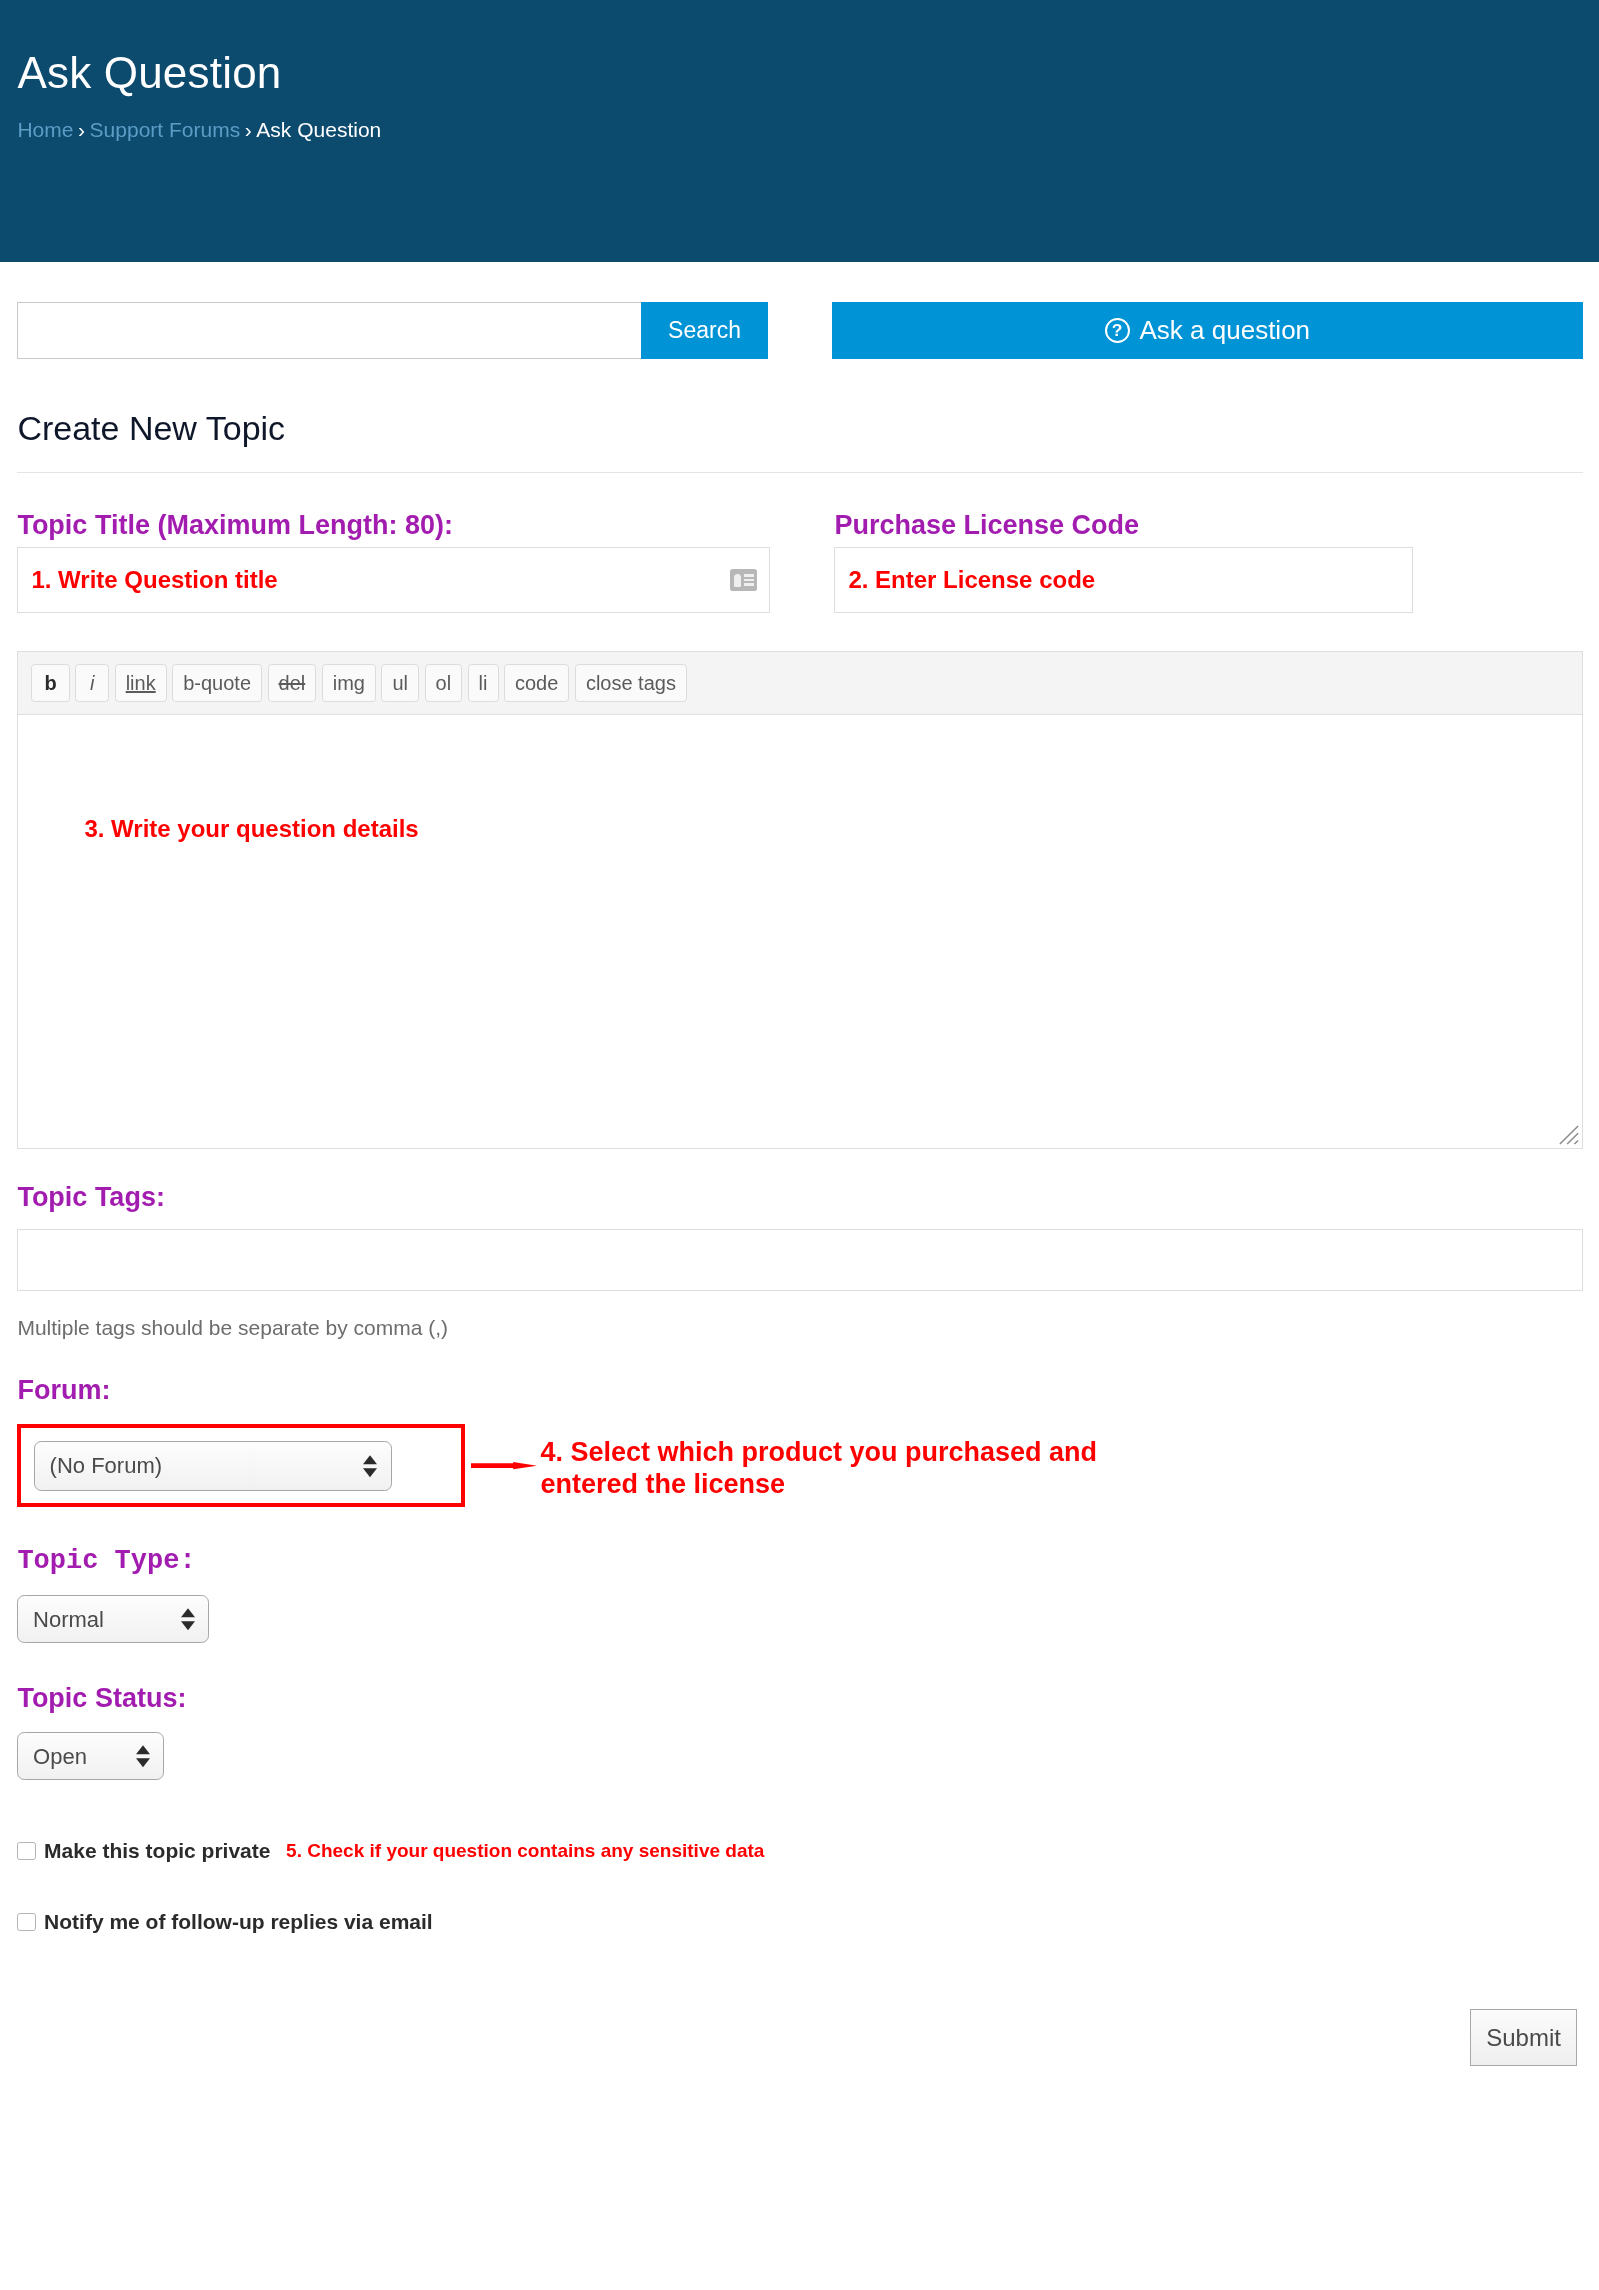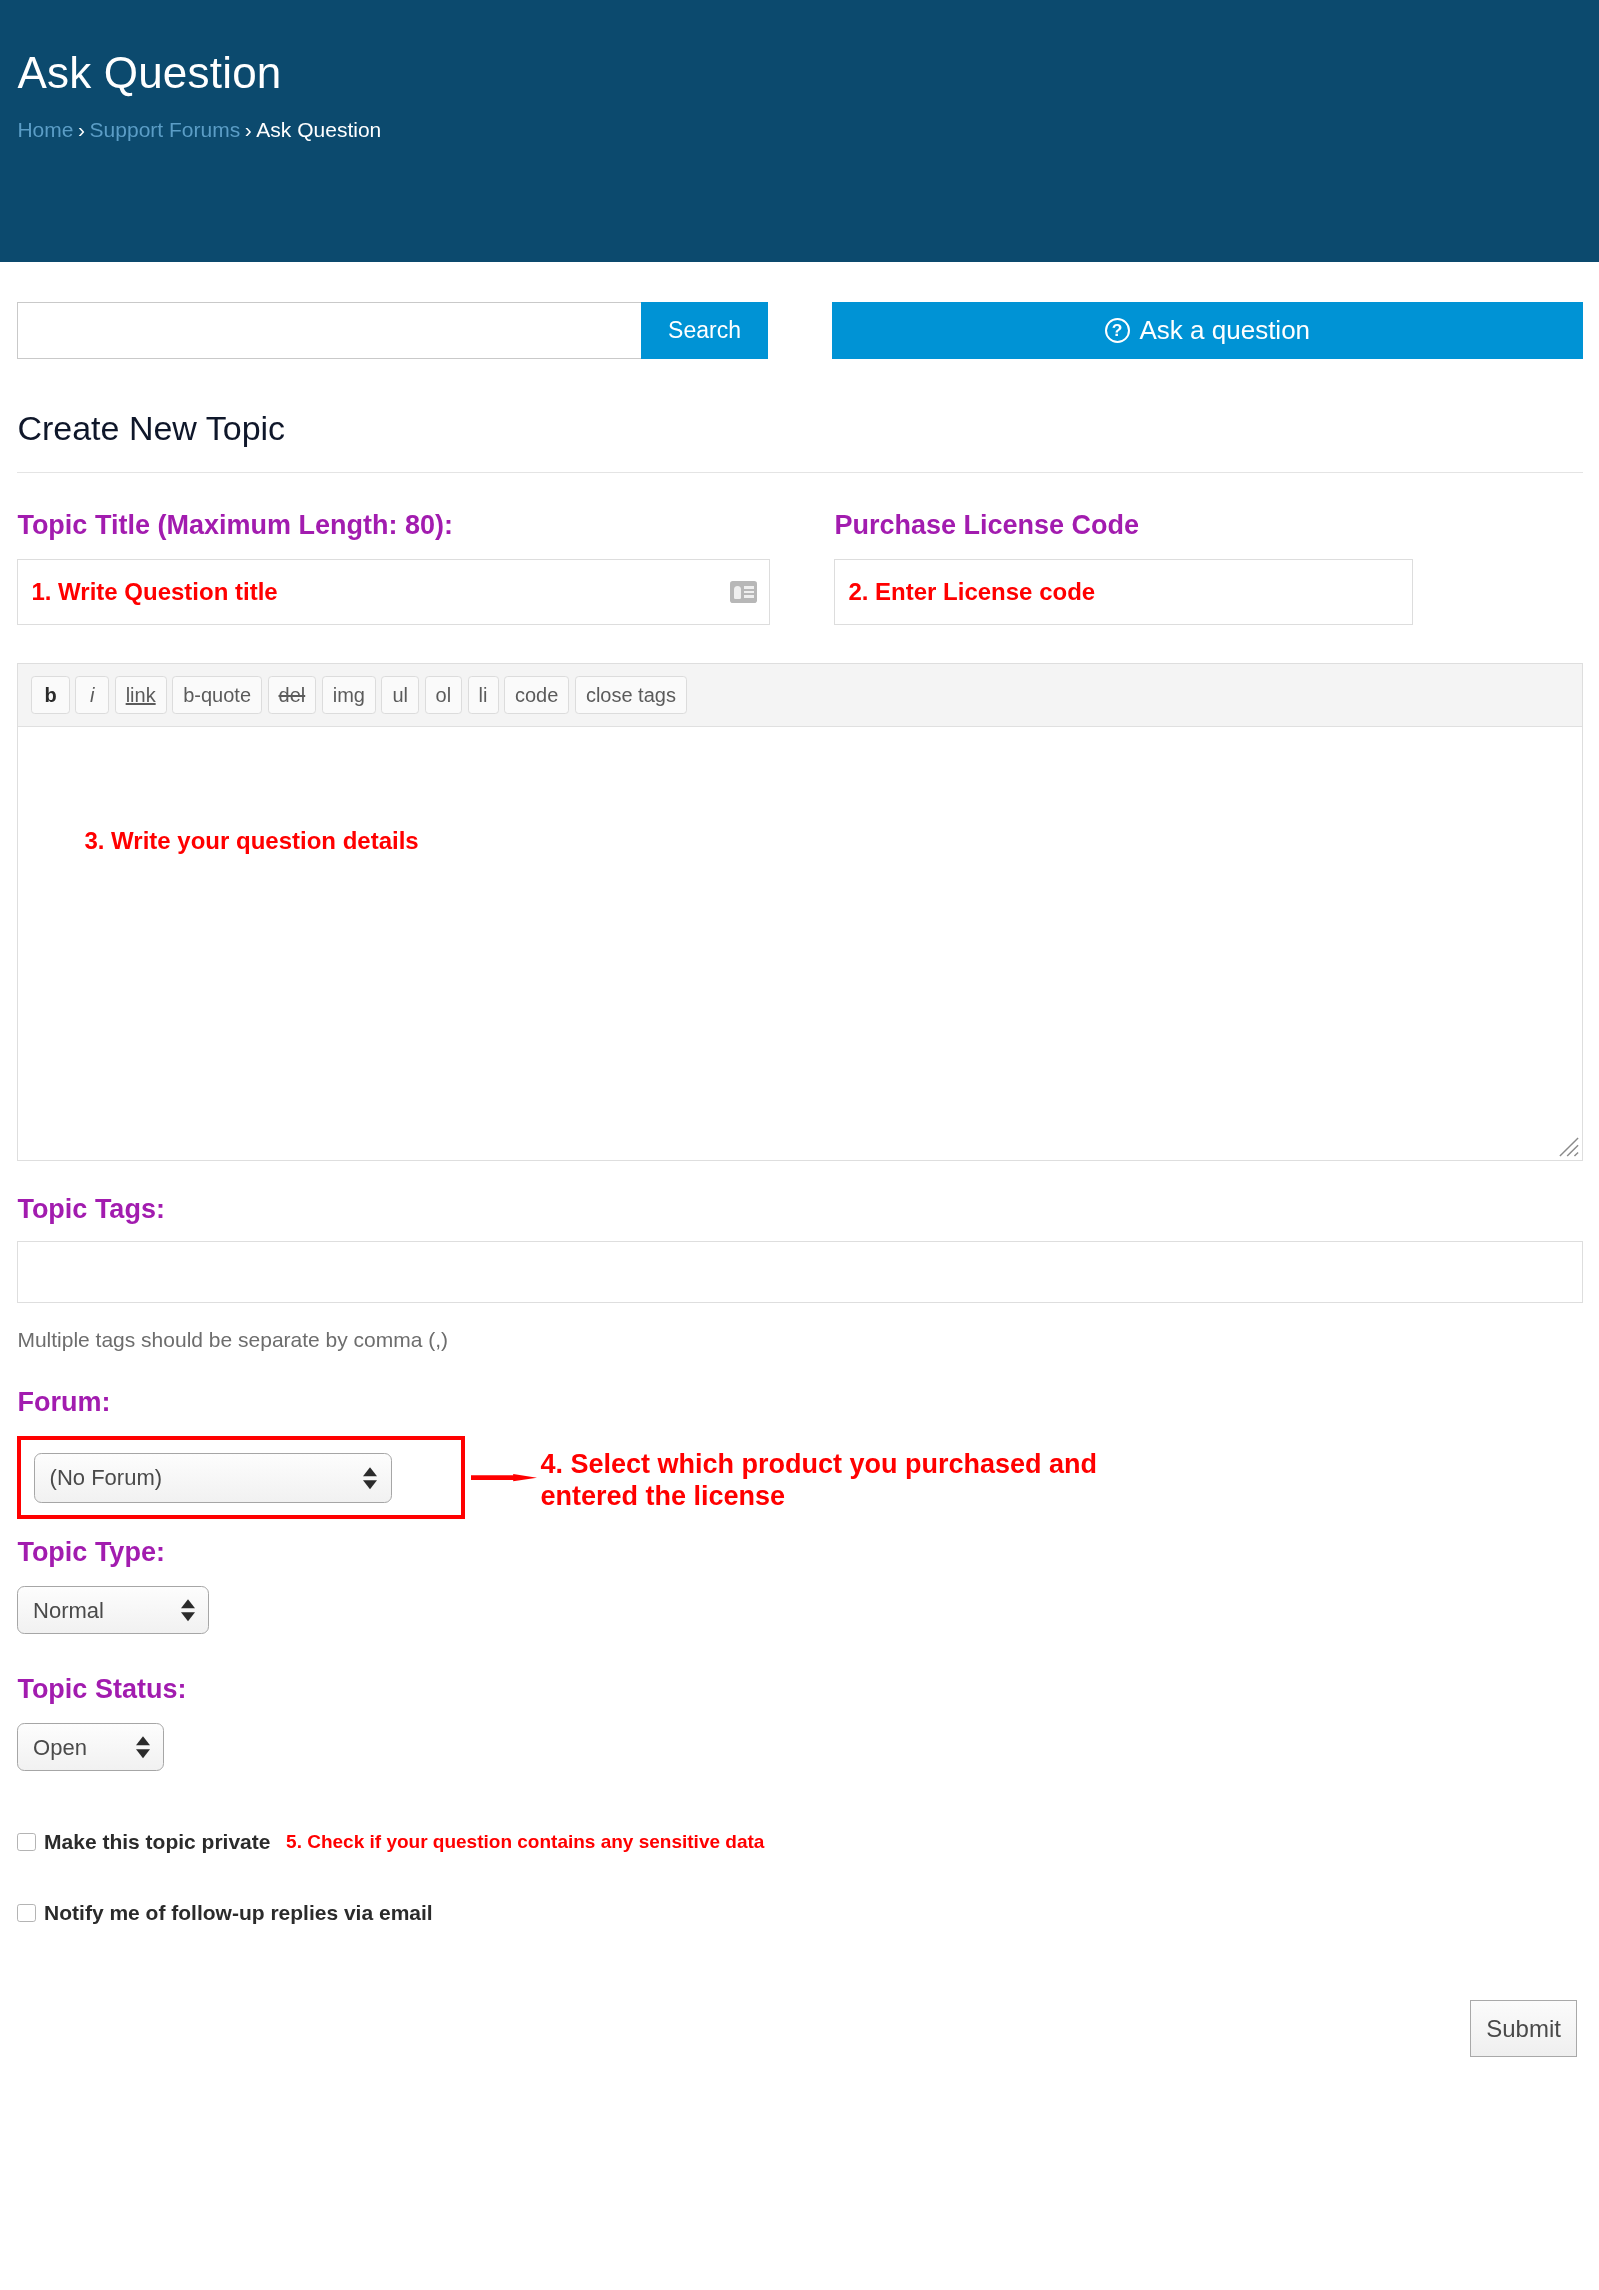--- a/index.html
+++ b/index.html
@@ -149,21 +149,21 @@
     height: 66px;
     border: 0.9px solid #ddd;
     background: #fff;
     font-size: 24px;
     font-weight: 700;
     color: #ff0000;
     padding: 0 13px;
     font-family: "Liberation Sans", sans-serif;
     outline: none;
   }
-  .input-wrap { position: relative; margin-top: 20px; }
+  .input-wrap { position: relative; margin-top: 8px; }
   .autofill-icon {
     position: absolute;
     right: 13px; top: 50%;
     transform: translateY(-50%);
     width: 27.5px; height: 22px;
     background: #b7b7b7;
     border-radius: 2.8px;
     display: flex; align-items: center;
     padding: 0 3.7px;
     gap: 2.8px;
@@ -293,21 +293,21 @@
     position: absolute;
     left: 523px; top: 13px;
     color: #ff0000;
     font-weight: 700;
     font-size: 27px;
     line-height: 1.18;
     white-space: pre-line;
   }
 
   
-  .type-label { margin-top: 20px; }
+  .type-label { margin-top: 41px; font-family: Liberation Mono, monospace; }
   .type-select-wrap { margin-top: 20px; }
   .type-select-wrap .sel { width: 192px; height: 48px; }
   .status-label { margin-top: 42px; }
   .status-select-wrap { margin-top: 20px; }
   .status-select-wrap .sel { width: 147px; height: 48px; }
 
   
   .check-row { display: flex; align-items: center; gap: 8.3px; }
   .check-row.first { margin-top: 60px; }
   .check-row.second { margin-top: 50px; }

